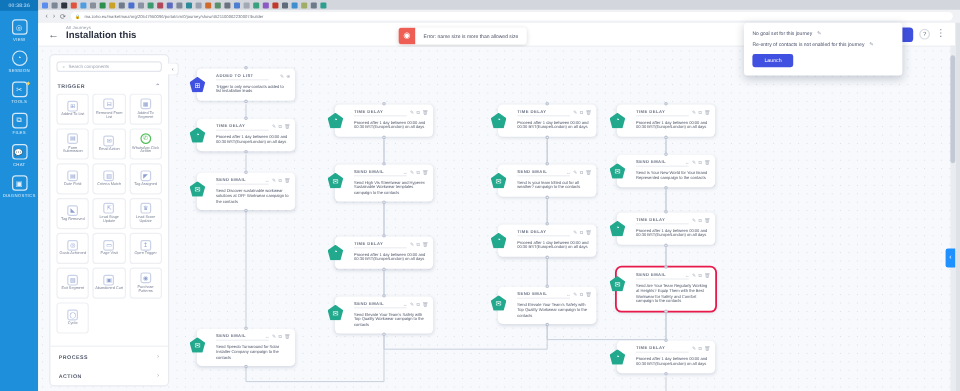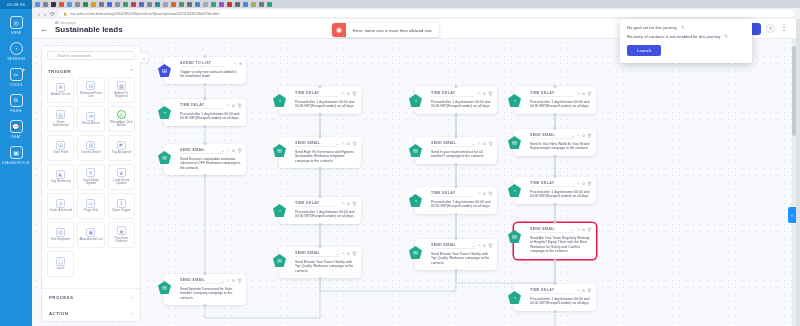--- a/index.html
+++ b/index.html
@@ -260,21 +260,21 @@
       </div>
     </div>
   </div>
 
   <div class="app">
 
     <div class="app-header">
       <span class="back-arrow">←</span>
       <div class="crumbs">
         <div class="crumb-top">All Journeys</div>
-        <div class="crumb-title">Sustainable leads</div>
+        <div class="crumb-title">Installation this</div>
       </div>
 
       <div class="toast">
         <div class="toast-ico">◉</div>
         <div class="toast-txt">Error: name size is more than allowed size</div>
       </div>
 
       <div class="hdr-right">
         <button class="btn-ghost">Save</button>
         <button class="btn-primary">Review and Launch</button>

